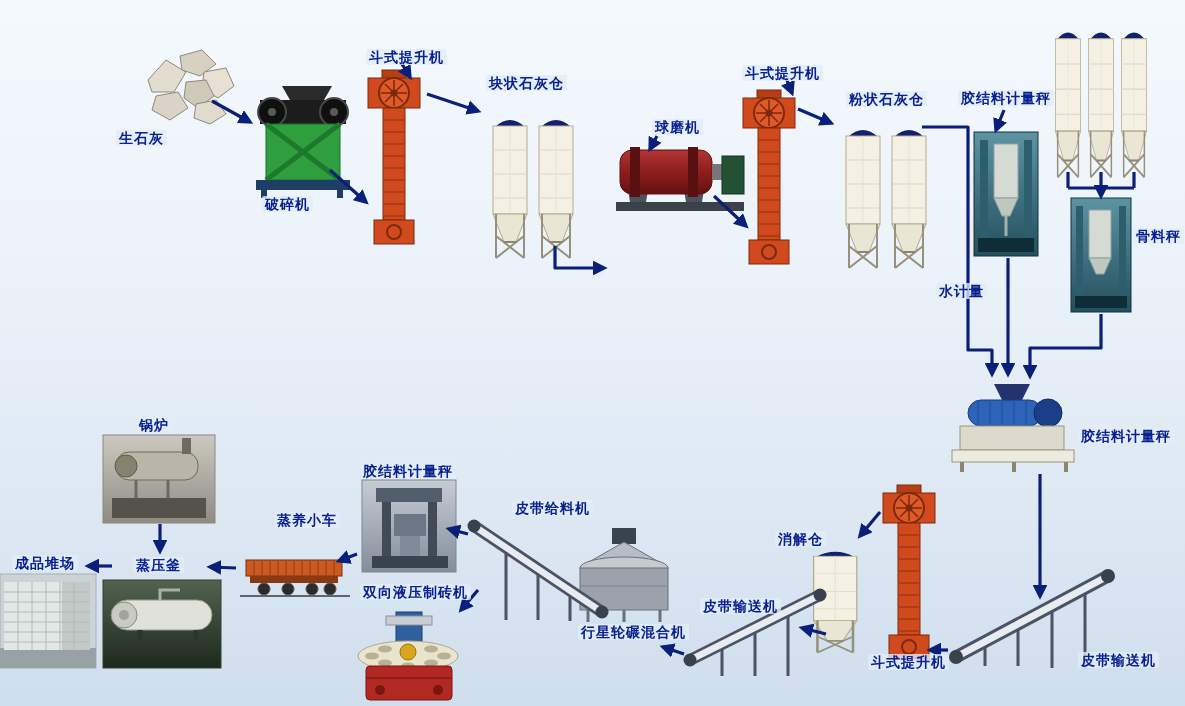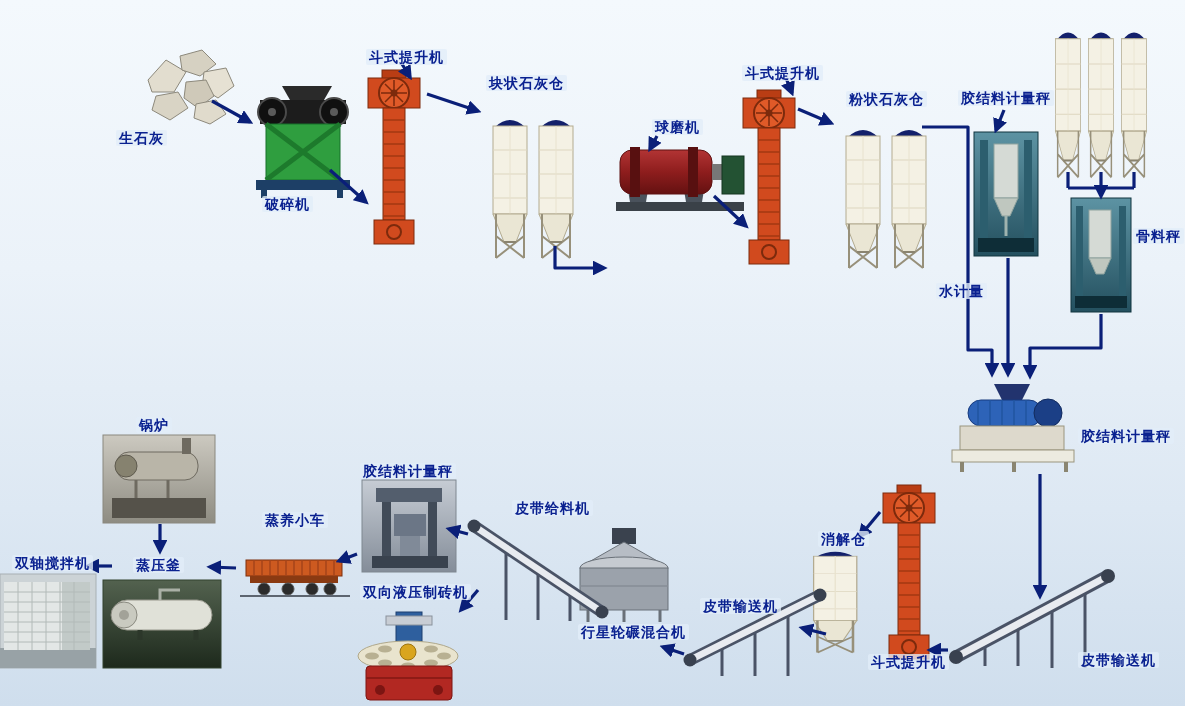--- a/index.html
+++ b/index.html
@@ -298,24 +298,24 @@
 <div class="lbl" style="left:486px;top:75px">块状石灰仓</div>
 <div class="lbl" style="left:652px;top:119px">球磨机</div>
 <div class="lbl" style="left:742px;top:65px">斗式提升机</div>
 <div class="lbl" style="left:846px;top:91px">粉状石灰仓</div>
 <div class="lbl" style="left:958px;top:90px">胶结料计量秤</div>
 <div class="lbl" style="left:1133px;top:228px">骨料秤</div>
 <div class="lbl" style="left:936px;top:283px">水计量</div>
 <div class="lbl" style="left:1078px;top:428px">胶结料计量秤</div>
 <div class="lbl" style="left:1078px;top:652px">皮带输送机</div>
 <div class="lbl" style="left:868px;top:654px">斗式提升机</div>
-<div class="lbl" style="left:818px;top:531px">消解仓</div>
+<div class="lbl" style="left:775px;top:531px">消解仓</div>
 <div class="lbl" style="left:700px;top:598px">皮带输送机</div>
 <div class="lbl" style="left:578px;top:624px">行星轮碾混合机</div>
 <div class="lbl" style="left:512px;top:500px">皮带给料机</div>
 <div class="lbl" style="left:360px;top:463px">胶结料计量秤</div>
 <div class="lbl" style="left:360px;top:584px">双向液压制砖机</div>
-<div class="lbl" style="left:262px;top:512px">蒸养小车</div>
+<div class="lbl" style="left:274px;top:512px">蒸养小车</div>
 <div class="lbl" style="left:133px;top:557px">蒸压釜</div>
 <div class="lbl" style="left:136px;top:417px">锅炉</div>
-<div class="lbl" style="left:12px;top:555px">双轴搅拌机</div>
+<div class="lbl" style="left:12px;top:555px">成品堆场</div>
 
 </div>
 
 </body></html>

